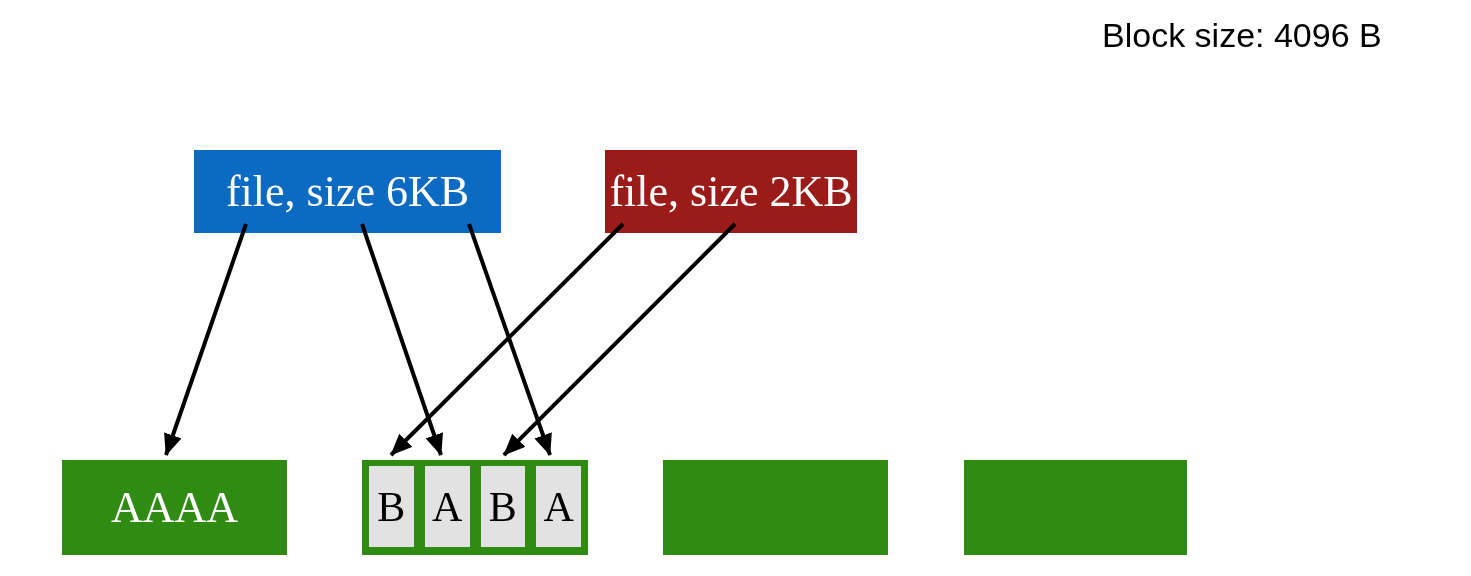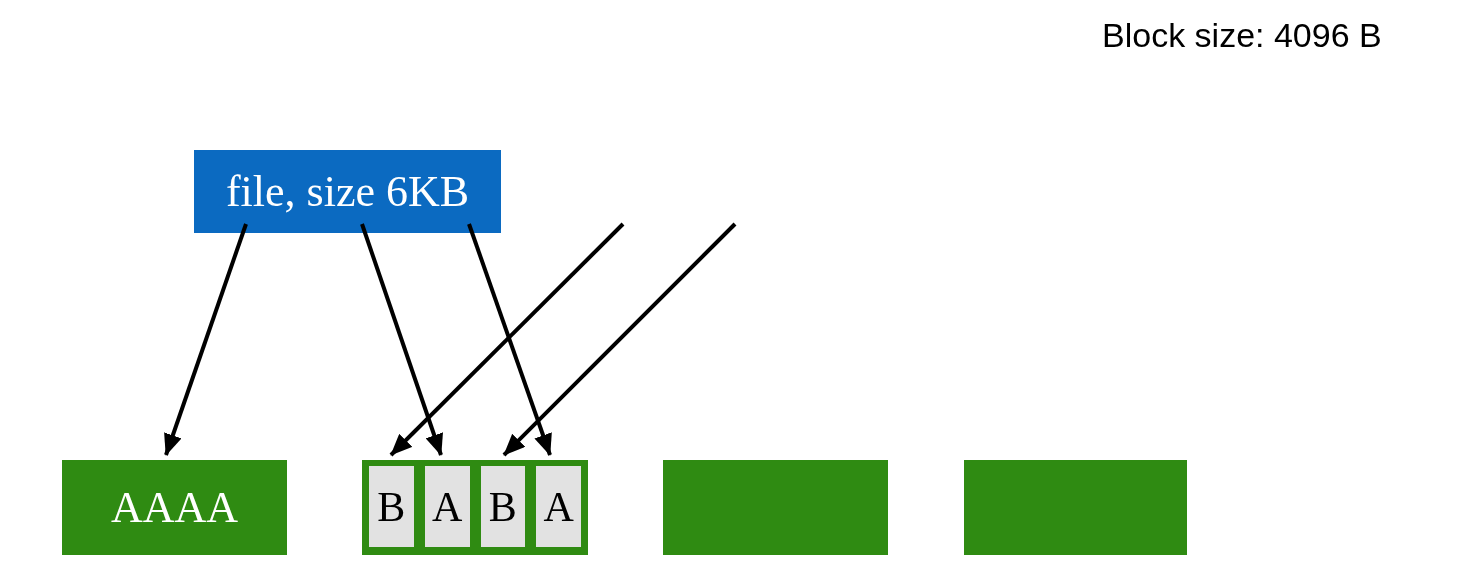--- a/index.html
+++ b/index.html
@@ -69,20 +69,23 @@
 <div class="canvas">
 
   <div class="legend">
     <div>Block size: 4096 B</div>
   </div>
 
   <div class="filebox file-a">
     <span>file, size 6KB</span>
   </div>
 
+  <div class="filebox file-b">
+    <span>file, size 2KB</span>
+  </div>
 
   <svg class="arrow-layer" width="1471" height="576" viewBox="0 0 1471 576" xmlns="http://www.w3.org/2000/svg">
     <defs>
       <marker id="arrowhead" markerWidth="5.6" markerHeight="4.6" refX="5.2" refY="2.3" orient="auto" markerUnits="strokeWidth">
         <path d="M0,0 L5.4,2.3 L0,4.6 Z" fill="#000000"></path>
       </marker>
     </defs>
     <g id="arrow-group">
         <line x1="246" y1="224" x2="166" y2="455" stroke="#000000" stroke-width="4" marker-end="url(#arrowhead)"></line>
         <line x1="362" y1="224" x2="441" y2="455" stroke="#000000" stroke-width="4" marker-end="url(#arrowhead)"></line>

